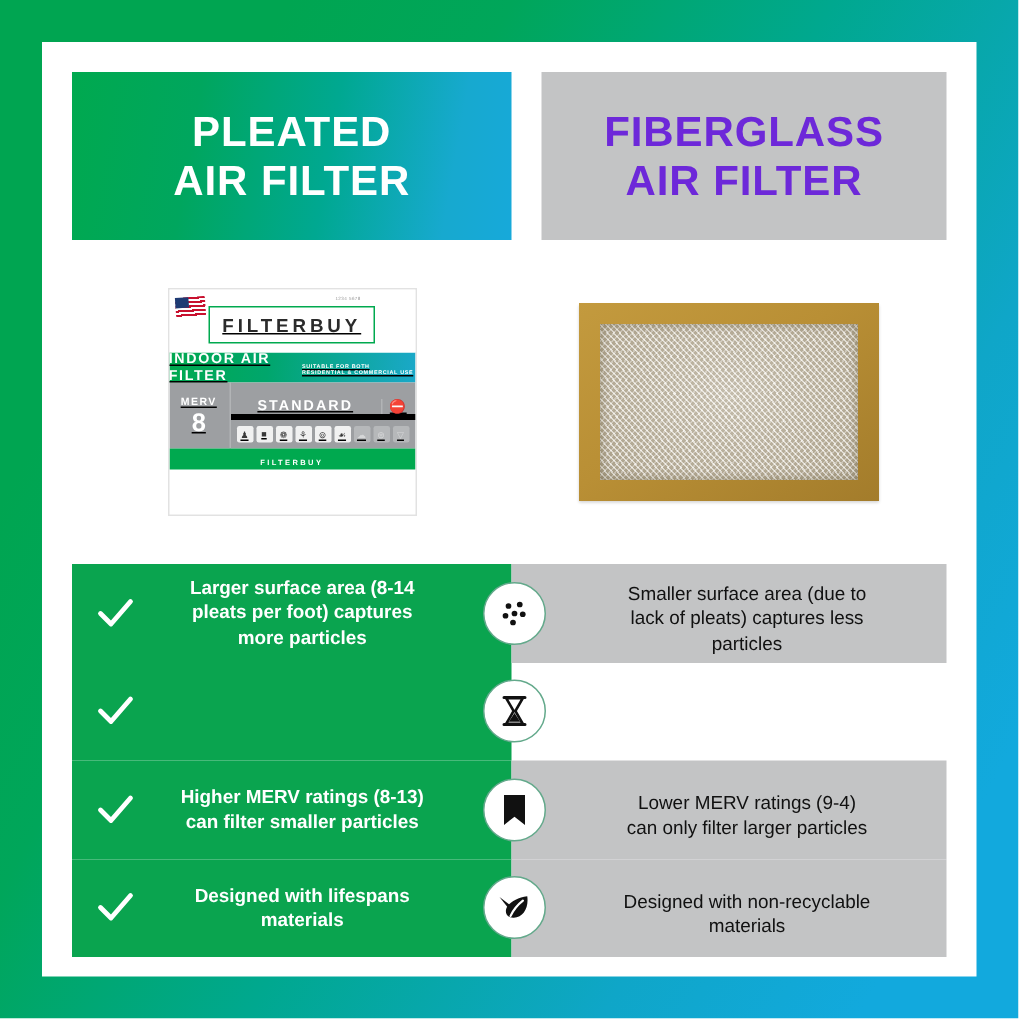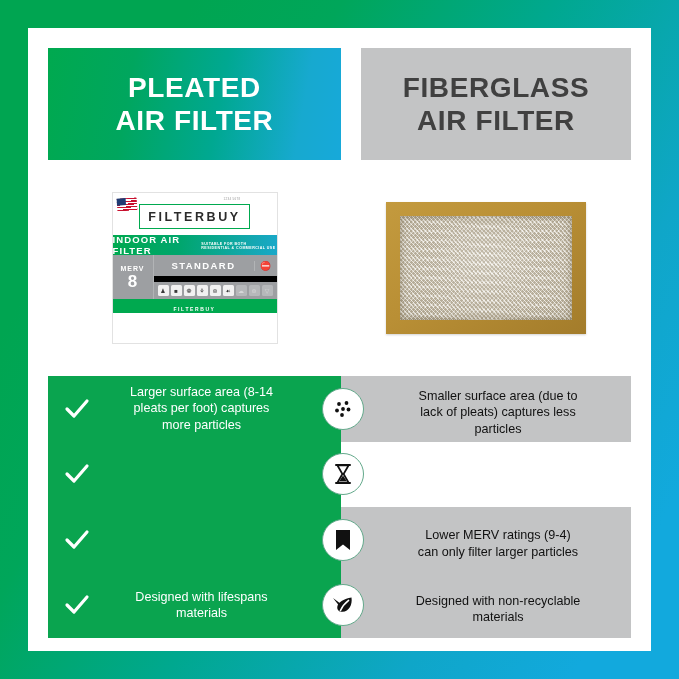--- a/index.html
+++ b/index.html
@@ -57,21 +57,21 @@
   }
   .header-title {
     text-align: center;
     font-weight: 800;
     font-size: 28px;
     line-height: 1.18;
     letter-spacing: 0.6px;
     white-space: pre-line;
   }
   .header-left .header-title { color: #ffffff; }
-  .header-right .header-title { color: #404040; }
+  .header-right .header-title { color: #6d28d9; }
 
   
   .products-row {
     position: absolute;
     left: 20px;
     top: 140px;
     width: 583px;
     height: 200px;
     display: flex;
   }
@@ -85,20 +85,21 @@
 
   
   .pleated-filter {
     position: relative;
     width: 166px;
     height: 152px;
     background: #ffffff;
     border: 1px solid #e2e2e2;
     overflow: hidden;
     box-sizing: border-box;
+    text-decoration: underline;
   }
   .pf-top {
     position: relative;
     height: 42px;
     background: #ffffff;
     display: flex;
     align-items: center;
     justify-content: center;
   }
   .pf-flag {
@@ -189,22 +190,22 @@
     margin-top: 1px;
   }
   .pf-midright {
     flex: 1;
     display: flex;
     flex-direction: column;
   }
   .pf-std-row {
     height: 21px;
     display: flex;
-    align-items: center;
-    border-bottom: 6px solid #000000;
+    align-items: flex-end;
+    border-bottom: 4px solid #000000;
   }
   .pf-std {
     flex: 1;
     text-align: center;
     color: #ffffff;
     font-size: 9.5px;
     font-weight: 800;
     letter-spacing: 1.4px;
   }
   .pf-nosmoke {
@@ -322,21 +323,21 @@
     height: 30px;
     margin-right: 6px;
     color: #ffffff;
   }
   .check-icon svg { display: block; }
   .cmp-left-text {
     flex: 1;
     text-align: center;
     color: #ffffff;
     font-size: 12.6px;
-    font-weight: 400;
+    font-weight: 700;
     line-height: 1.33;
     white-space: pre-line;
   }
   .cmp-right-text {
     text-align: center;
     color: #111111;
     font-size: 12.6px;
     font-weight: 400;
     line-height: 1.33;
     white-space: pre-line;
@@ -481,20 +482,22 @@
         </div>
       </div>
 
       <div class="compare-row">
         <div class="cmp-left">
           <span class="check-icon">
             <svg width="30" height="30" viewBox="0 0 30 30">
                 <path d="M5 15 L12 22 L25 7" fill="none" stroke="currentColor" stroke-width="3.2" stroke-linecap="round" stroke-linejoin="round"></path>
               </svg>
           </span>
+          <span class="cmp-left-text">Higher MERV ratings (8-13)
+can filter smaller particles</span>
         </div>
         <div class="row-icon">
           <svg width="22" height="24" viewBox="0 0 22 24">
             <path d="M4 2 H18 V22 L11 16.5 L4 22 Z" fill="#111"></path>
           </svg>
         </div>
         <div class="cmp-right">
           <span class="cmp-right-text">Lower MERV ratings (9-4)
 can only filter larger particles</span>
         </div>

